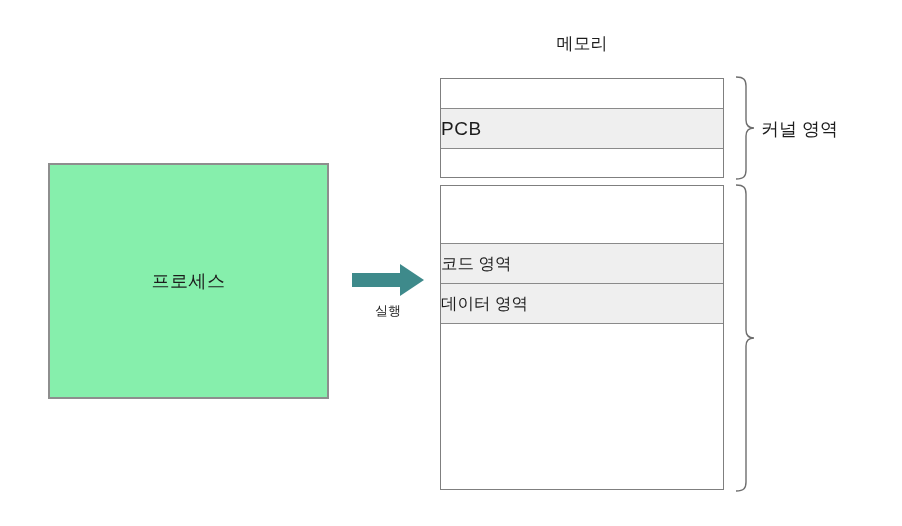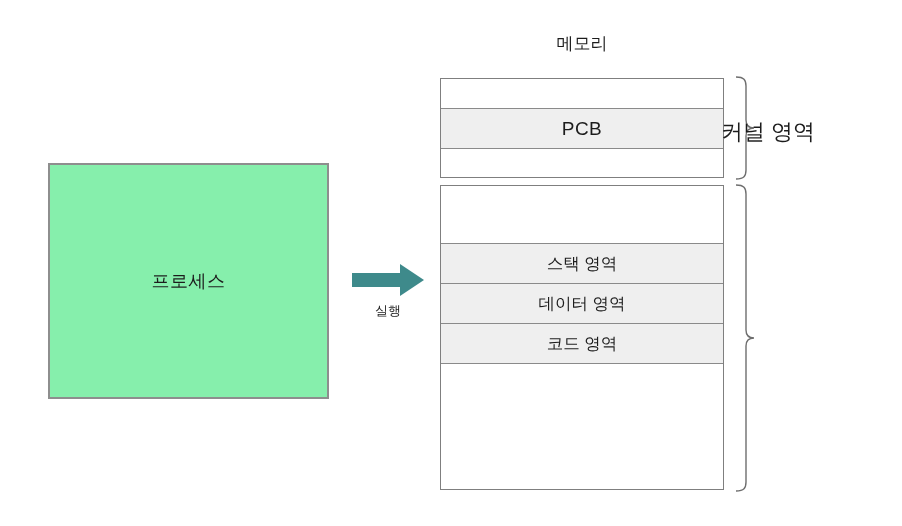--- a/index.html
+++ b/index.html
@@ -26,38 +26,38 @@
     font-size:17px;
   }
   .mem-box{
     position:absolute;left:440px;width:284px;box-sizing:border-box;
     background:#ffffff;border:1px solid #7f7f7f;
     display:flex;flex-direction:column;
   }
   .mem-box.kernel{top:78px;height:100px;}
   .mem-box.user{top:185px;height:305px;}
   .mem-row{
-    box-sizing:border-box;display:flex;align-items:center;justify-content:center;
+    box-sizing:border-box;display:flex;align-items:center;
     font-size:16.5px;background:#ffffff;
   }
   .mem-row + .mem-row{border-top:1px solid #8a8a8a;}
   .mem-row.shaded{background:#efefef;}
   .mem-row.pcb{font-size:19px;letter-spacing:0.5px;}
   .kernel .r1{height:29px;}
   .kernel .r2{height:40px;}
   .kernel .r3{height:29px;}
   .user .r1{height:57px;}
   .user .r2,.user .r3,.user .r4,.user .r5{height:40px;}
   .user .r6{height:86px;}
   
   .brace{position:absolute;left:731px;width:28px;}
   .brace.kernel-brace{top:76px;height:104px;}
   .brace.user-brace{top:184px;height:308px;}
   .brace-label{
-    position:absolute;left:721px;font-size:22px;white-space:nowrap;
+    position:absolute;left:761px;font-size:18px;white-space:nowrap;
   }
   .brace-label.kernel-label{top:117px;}
   .brace-label.user-label{top:326px;}
 </style>
 </head>
 <body>
 
 <div class="canvas">
 
   <div class="process-box">
@@ -77,28 +77,25 @@
   <div class="mem-box kernel">
     <div class="mem-row r1"></div>
     <div class="mem-row r2 shaded pcb">
       <span>PCB</span>
     </div>
     <div class="mem-row r3"></div>
   </div>
 
   <div class="mem-box user">
     <div class="mem-row r1"></div>
-    <div class="mem-row r2 shaded">
-      <span>스택 영역</span>
+    <div class="mem-row r5 shaded">
+      <span>코드 영역</span>
     </div>
     <div class="mem-row r4 shaded">
       <span>데이터 영역</span>
-    </div>
-    <div class="mem-row r5 shaded">
-      <span>코드 영역</span>
     </div>
     <div class="mem-row r6"></div>
   </div>
 
   <svg class="brace kernel-brace" viewBox="0 0 24 104">
     <path d="M 3 1 C 11 1 13 4 13 10 L 13 44 C 13 49 15 52 21 52 C 15 52 13 55 13 60 L 13 94 C 13 100 11 103 3 103" fill="none" stroke="#6e6e6e" stroke-width="1.4"></path>
   </svg>
   <div class="brace-label kernel-label">커널 영역</div>
 
   <svg class="brace user-brace" viewBox="0 0 24 308">

